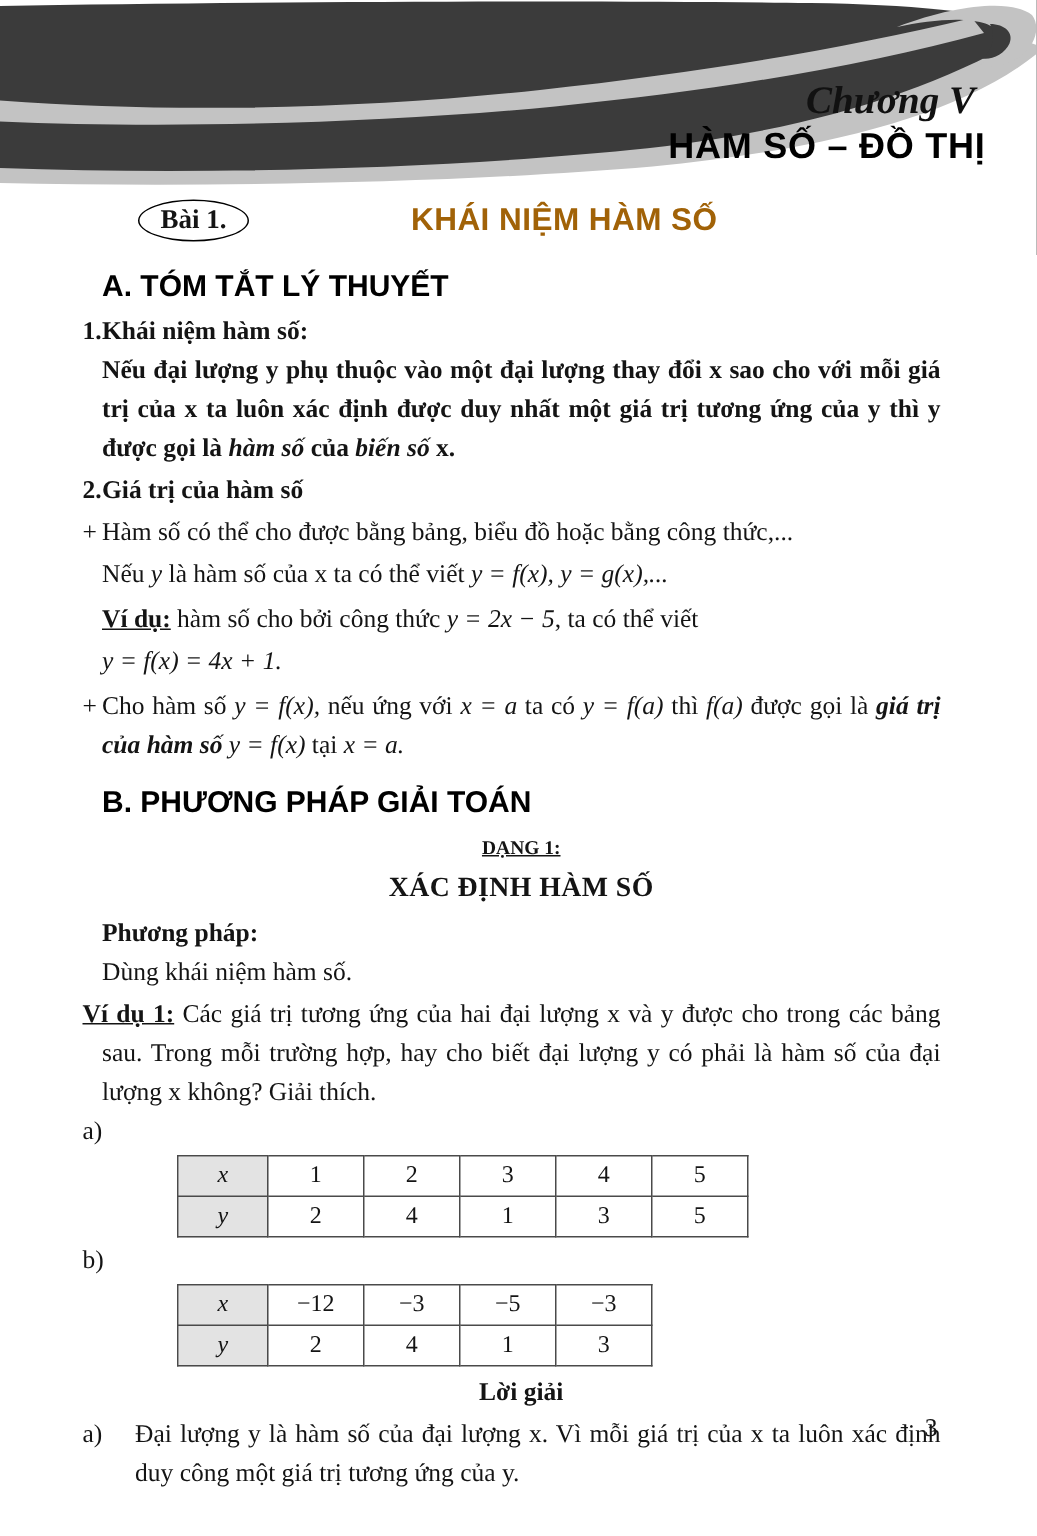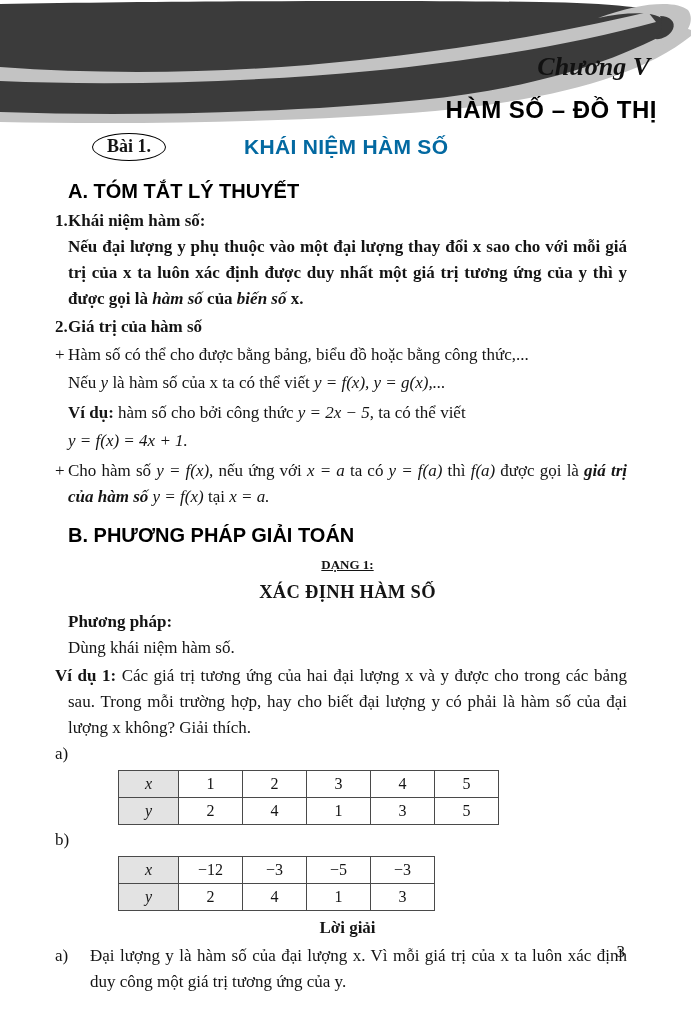--- a/index.html
+++ b/index.html
@@ -11,44 +11,44 @@
   }
   
   .header-art{position:relative;width:691px;height:128px;}
   .header-art svg{position:absolute;left:0;top:0;}
   .chapter-label{
     position:absolute;top:52px;right:41px;
     font-family:"Liberation Serif",serif;font-style:italic;font-weight:600;
     font-size:26px;color:#111;
   }
   .chapter-title{
-    position:absolute;top:96px;right:34px;
+    position:absolute;top:84px;right:34px;
     font-family:"Liberation Sans","DejaVu Sans",sans-serif;font-weight:bold;
     font-size:24px;letter-spacing:.5px;color:#000;
   }
   
   .lesson-row{display:flex;align-items:center;height:34px;padding-left:92px;margin-top:2px;}
   .lesson-badge{
     flex:0 0 auto;border:1.6px solid #000;border-radius:50%;
     padding:2px 14px 3px 14px;font-weight:bold;font-size:18px;
   }
   .lesson-title{
-    margin-left:78px;font-family:"Liberation Sans","DejaVu Sans",sans-serif;
-    font-weight:bold;font-size:21px;letter-spacing:.3px;color:#0369a1;
+    margin-left:108px;font-family:"Liberation Sans","DejaVu Sans",sans-serif;
+    font-weight:bold;font-size:21px;letter-spacing:.3px;color:#a16207;
   }
   
   .content{padding:0 64px 0 68px;font-size:17px;line-height:26px;}
   .h-sans{font-family:"Liberation Sans","DejaVu Sans",sans-serif;font-weight:bold;font-size:20px;color:#000;}
   .h-a{margin-top:14px;}
   .h-b{margin-top:12px;}
   .bold{font-weight:bold;}
   .it{font-style:italic;}
   .bi{font-weight:bold;font-style:italic;}
   .m{font-style:italic;}
-  .u{}
+  .u{text-decoration:underline;}
   .just{text-align:justify;}
   .row{display:flex;}
   .marker{flex:0 0 13px;margin-left:-13px;}
   .rbody{flex:1 1 auto;}
   .mt2{margin-top:2px;} .mt4{margin-top:4px;}
   .hang{padding-left:0;text-indent:-13px;margin:0;}
   .center{text-align:center;}
   .dang-label{font-weight:bold;text-decoration:underline;font-size:13px;margin-top:4px;}
   .dang-title{font-weight:bold;font-size:18.5px;margin-top:1px;letter-spacing:.3px;}
   .outdent{margin-left:-13px;}

